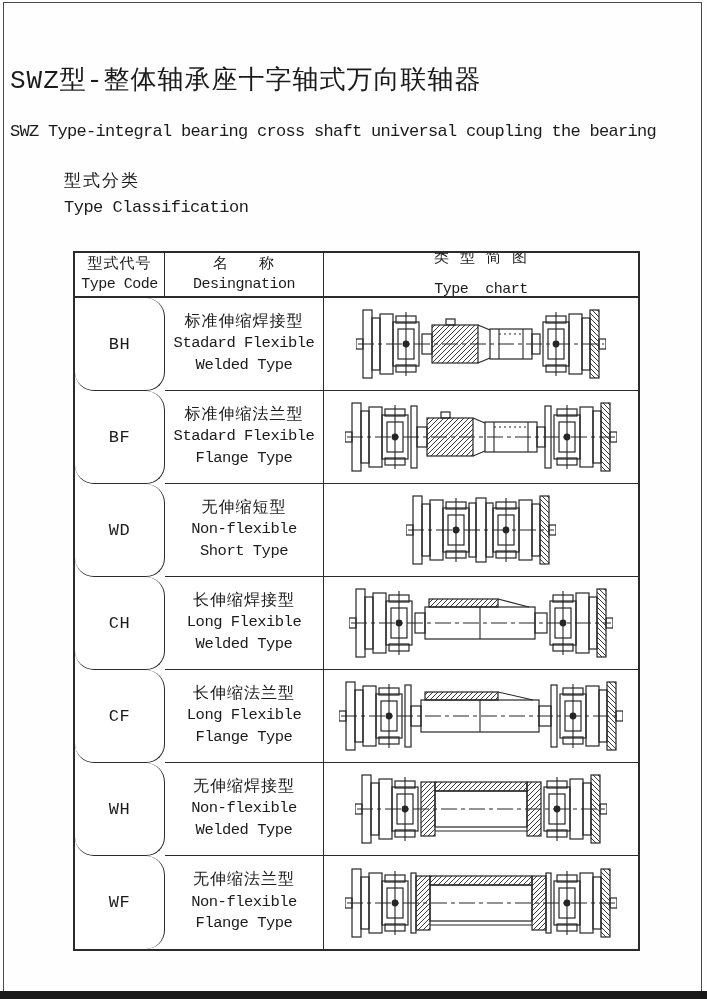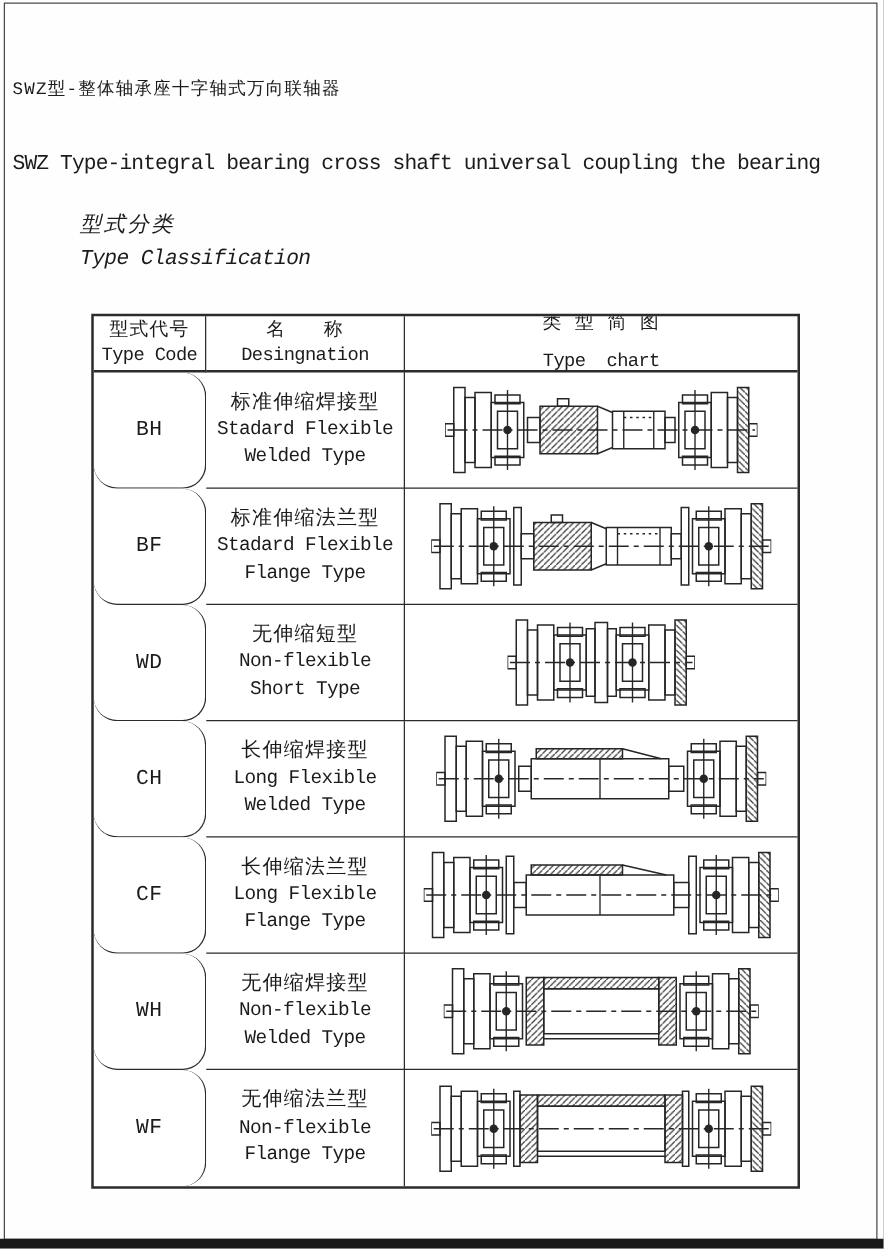--- a/index.html
+++ b/index.html
@@ -9,30 +9,30 @@
     color:#1b1b1b;overflow:hidden;margin:0 auto;
   }
   .frame{
     position:absolute;left:3px;top:2px;width:697px;height:988px;
     border:1px solid #4a4a4a;pointer-events:none;
   }
   .footer-bar{
     position:absolute;left:0;bottom:0;width:707px;height:8px;background:#191919;
   }
   .title-cn{
-    position:absolute;left:10px;top:62px;font-size:14px;letter-spacing:1px;
+    position:absolute;left:10px;top:62px;font-size:26px;letter-spacing:1px;
     white-space:pre;font-weight:500;
   }
   .title-en{
     position:absolute;left:10px;top:100px;font-size:17px;letter-spacing:-0.7px;
     white-space:pre;
     margin-top:22px;
   }
   .section{
-    position:absolute;left:64px;top:169px;line-height:26px;font-style:italic;
+    position:absolute;left:64px;top:169px;line-height:26px;
   }
   .section .cn{font-size:17px;letter-spacing:2px;white-space:pre;}
   .section .en{font-size:17px;letter-spacing:-0.5px;white-space:pre;}
   .tbl{
     position:absolute;left:73px;top:251px;width:567px;height:700px;
     display:grid;grid-template-columns:90px 159px 1fr;
     grid-template-rows:45px repeat(7,1fr);
     border:2px solid #2b2b2b;background:#fff;box-sizing:border-box;
   }
   .cell{

